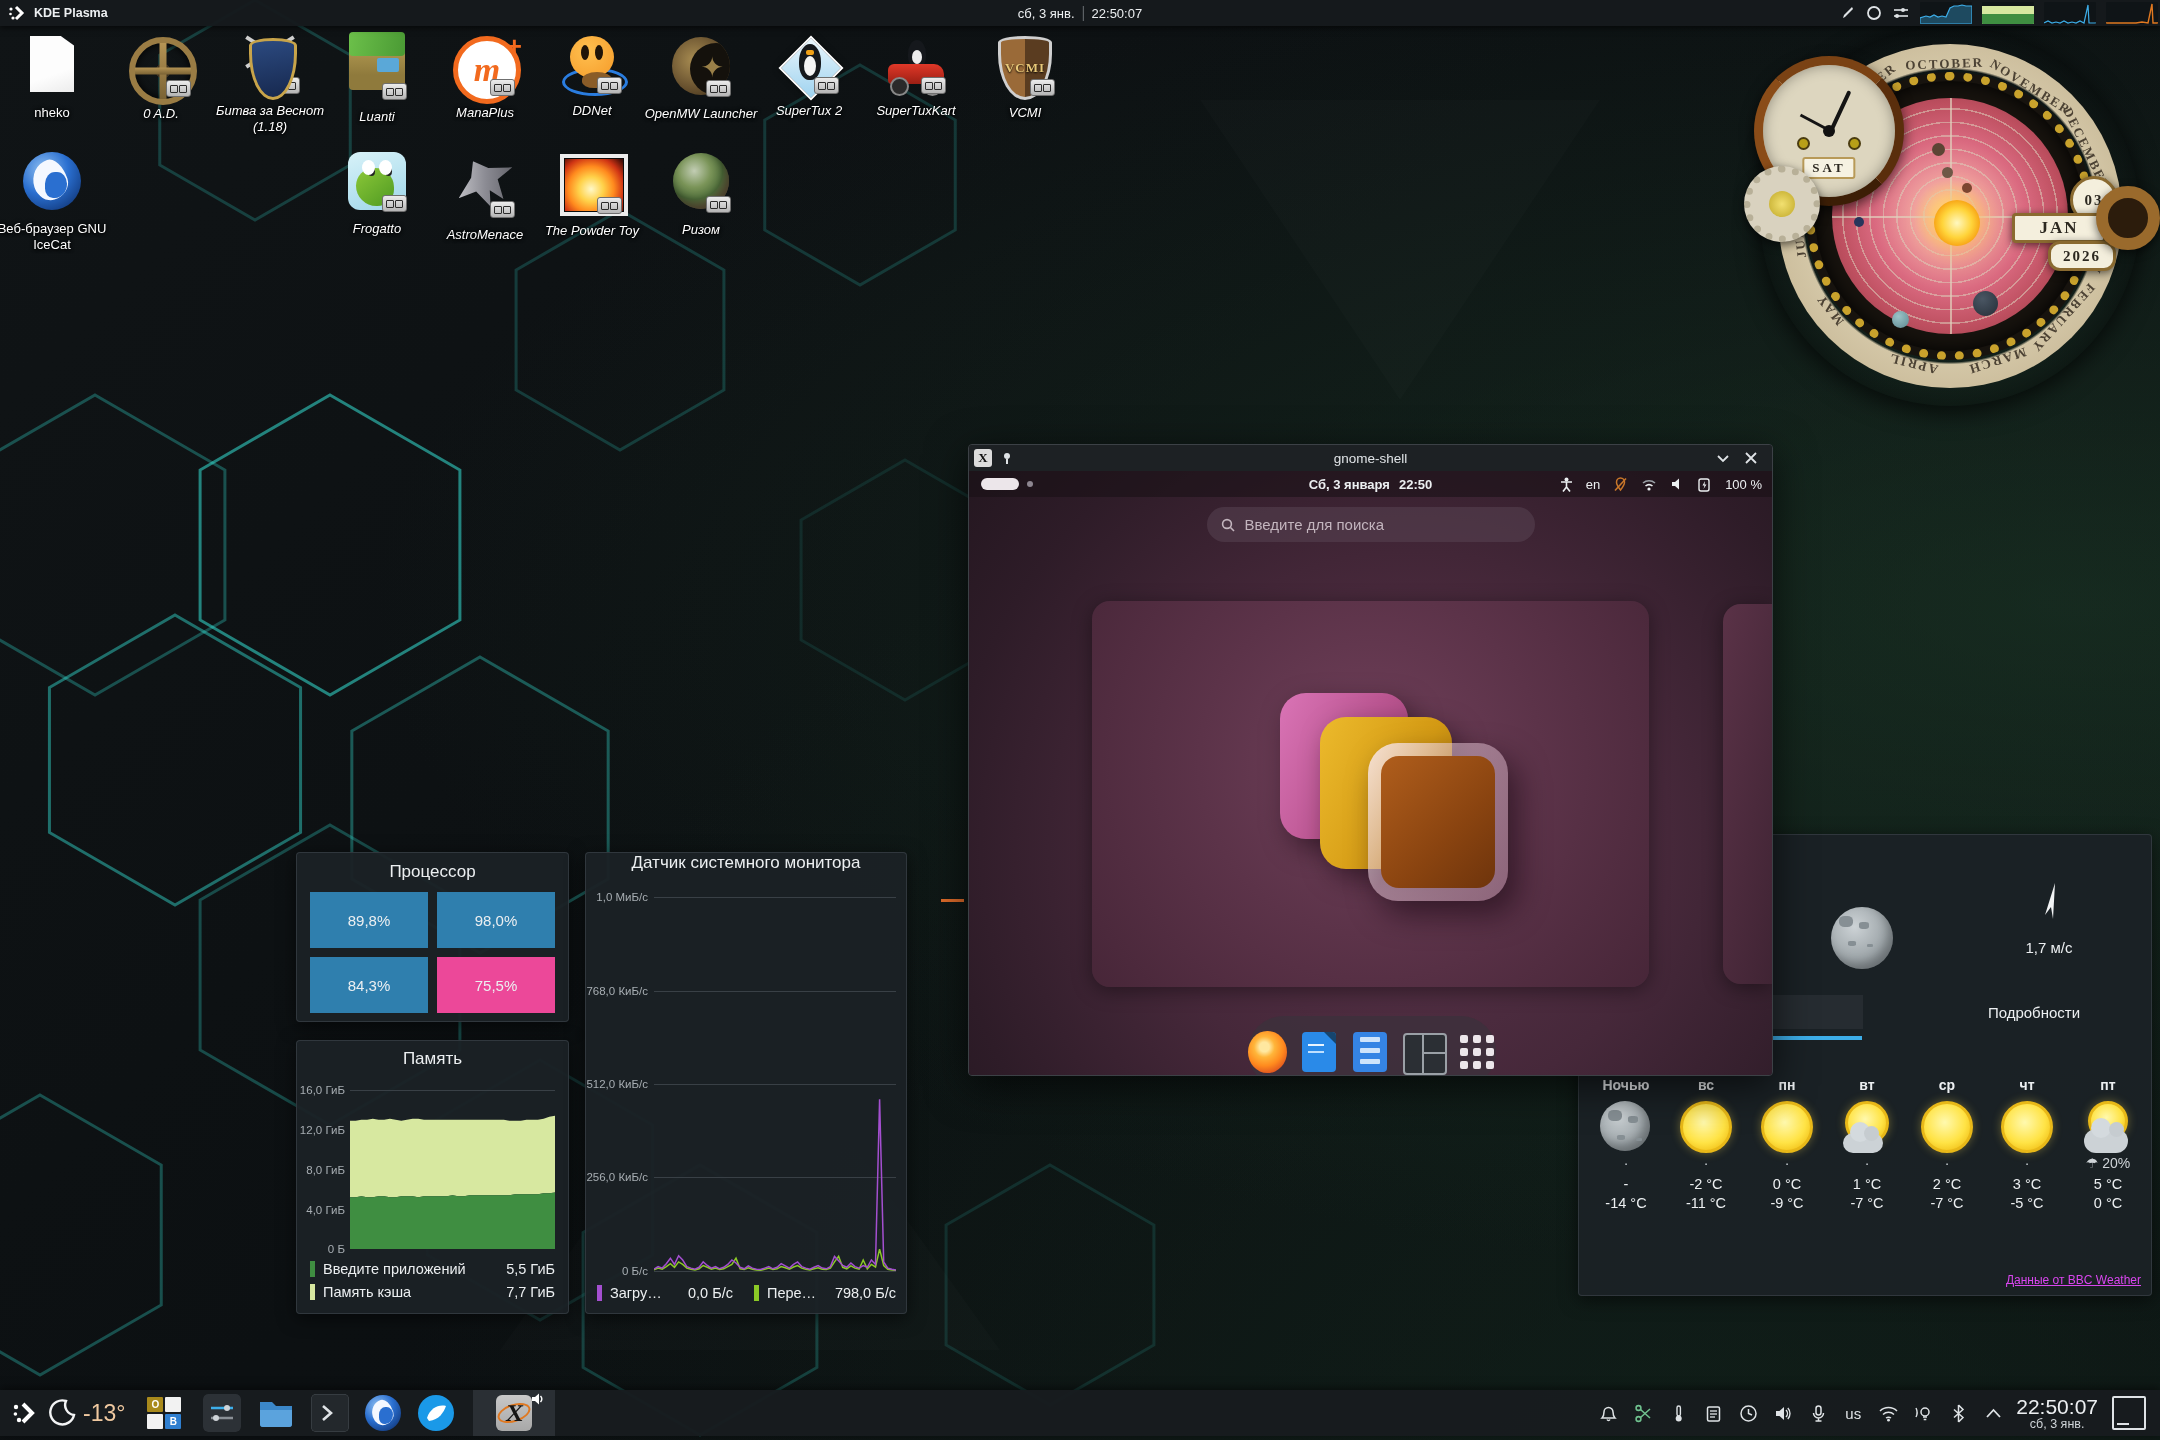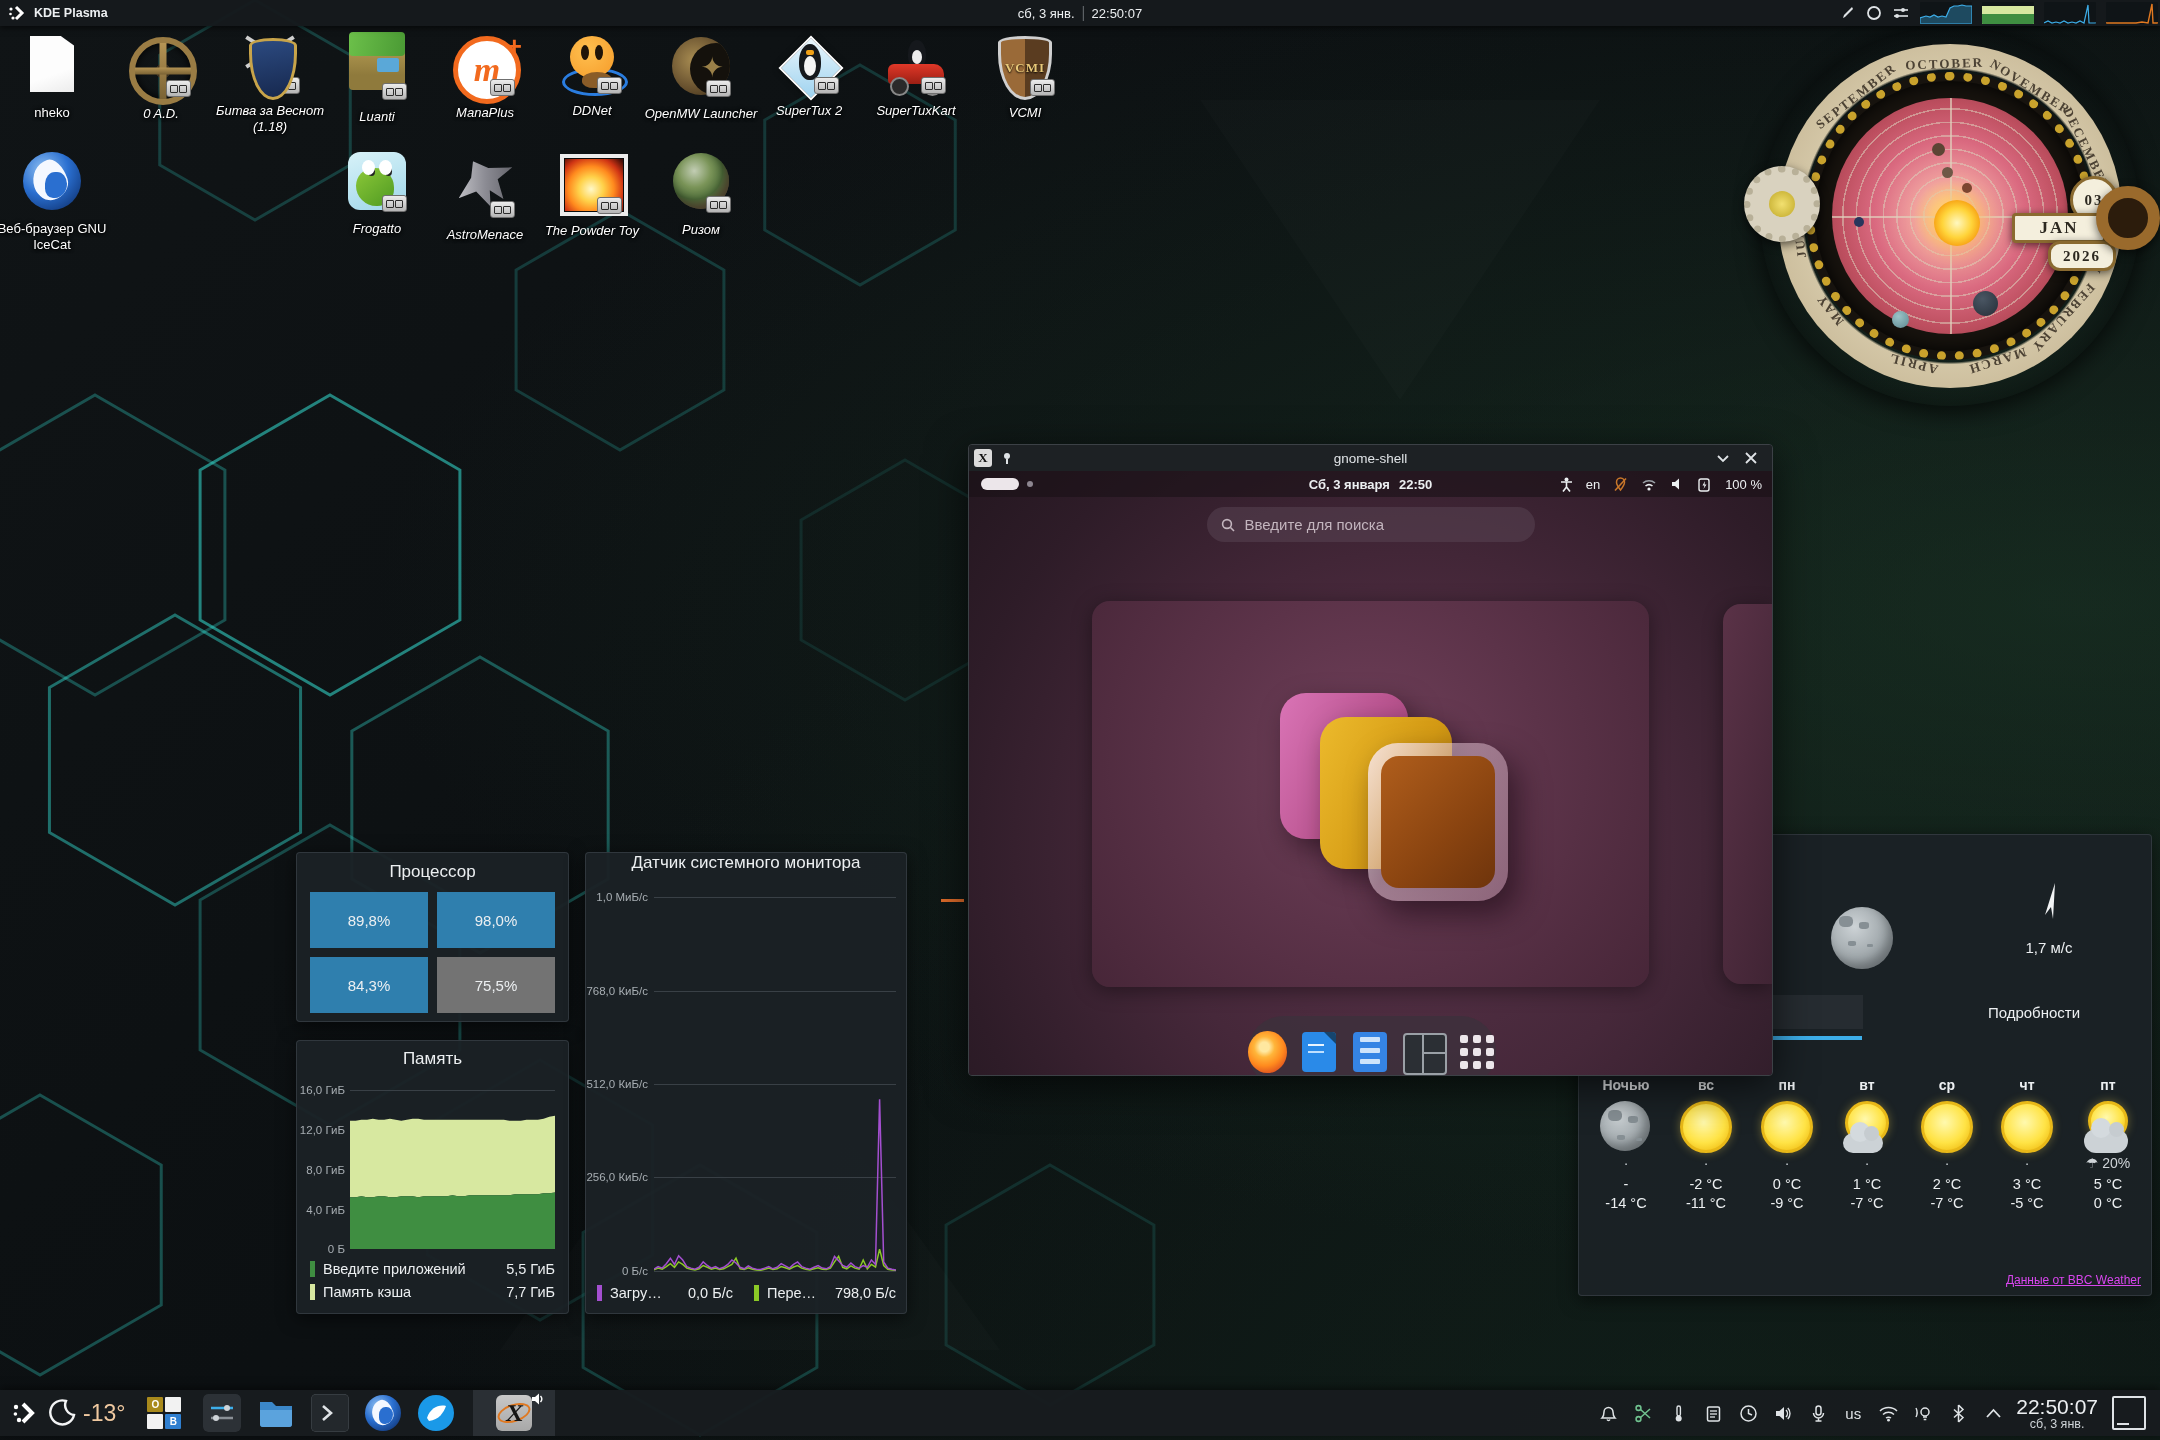--- a/index.html
+++ b/index.html
@@ -423,34 +423,42 @@
     <div class="cl-v"></div>
       <div class="cl-h"></div>
   </div>
   <div id="orr-sun"></div>
   <div class="planet" style="left:184px;top:117px;width:13px;height:13px;background:#5c4434;"></div>
   <div class="planet" style="left:194px;top:141px;width:11px;height:11px;background:#6e5846;"></div>
   <div class="planet" style="left:214px;top:157px;width:10px;height:10px;background:#7c4630;"></div>
   <div class="planet" style="left:144px;top:285px;width:17px;height:17px;background:radial-gradient(circle at 38% 32%,#9cc4c8,#5d8890);"></div>
   <div class="planet" style="left:225px;top:265px;width:25px;height:25px;background:radial-gradient(circle at 38% 32%,#4a5663,#262e38);"></div>
   <div class="planet" style="left:106px;top:191px;width:10px;height:10px;background:#28365c;"></div>
+  <div id="orr-subclock">
+    <div class="hand1"></div>
+      <div class="hand2"></div>
+      <div class="pin"></div>
+    <div class="sub-dot" style="left:34px;top:72px;"></div>
+      <div class="sub-dot" style="right:34px;top:72px;"></div>
+    <div id="orr-day">SAT</div>
+  </div>
   <div id="orr-gear"></div>
   <div class="orr-badge" style="left:322px;top:150px;width:42px;height:42px;border-radius:50%;">03</div>
   <div class="orr-badge" style="left:264px;top:187px;width:88px;height:24px;border-radius:4px;font-size:17px;">JAN</div>
   <div class="orr-badge" style="left:300px;top:215px;width:62px;height:24px;border-radius:12px;">2026</div>
   <div id="orr-ring2"></div>
 </div>
 
 <div class="kpanel" style="left:296px;top:852px;width:271px;height:168px;">
   <div class="kp-title" style="margin-top:9px;">Процессор</div>
   <div style="display:grid;grid-template-columns:1fr 1fr;gap:9px;margin:10px 13px;">
     <div style="background:#2f7fae;height:56px;display:flex;align-items:center;justify-content:center;font-size:15px;">89,8%</div>
     <div style="background:#2f7fae;height:56px;display:flex;align-items:center;justify-content:center;font-size:15px;">98,0%</div>
     <div style="background:#2f7fae;height:56px;display:flex;align-items:center;justify-content:center;font-size:15px;">84,3%</div>
-    <div style="background:#737373;height:56px;display:flex;align-items:center;justify-content:center;font-size:15px;text-align:center;">75,5%</div>
+    <div style="background:#ec4899;height:56px;display:flex;align-items:center;justify-content:center;font-size:15px;text-align:center;">75,5%</div>
   </div>
 </div>
 
 <div class="kpanel" style="left:296px;top:1040px;width:271px;height:272px;">
   <div class="kp-title" style="margin-top:8px;">Память</div>
   <span class="tick" style="left:-8px;top:49px;">16,0 ГиБ</span>
   <span class="tick" style="left:-8px;top:89px;">12,0 ГиБ</span>
   <span class="tick" style="left:-8px;top:129px;">8,0 ГиБ</span>
   <span class="tick" style="left:-8px;top:169px;">4,0 ГиБ</span>
   <span class="tick" style="left:-8px;top:208px;">0 Б</span>

